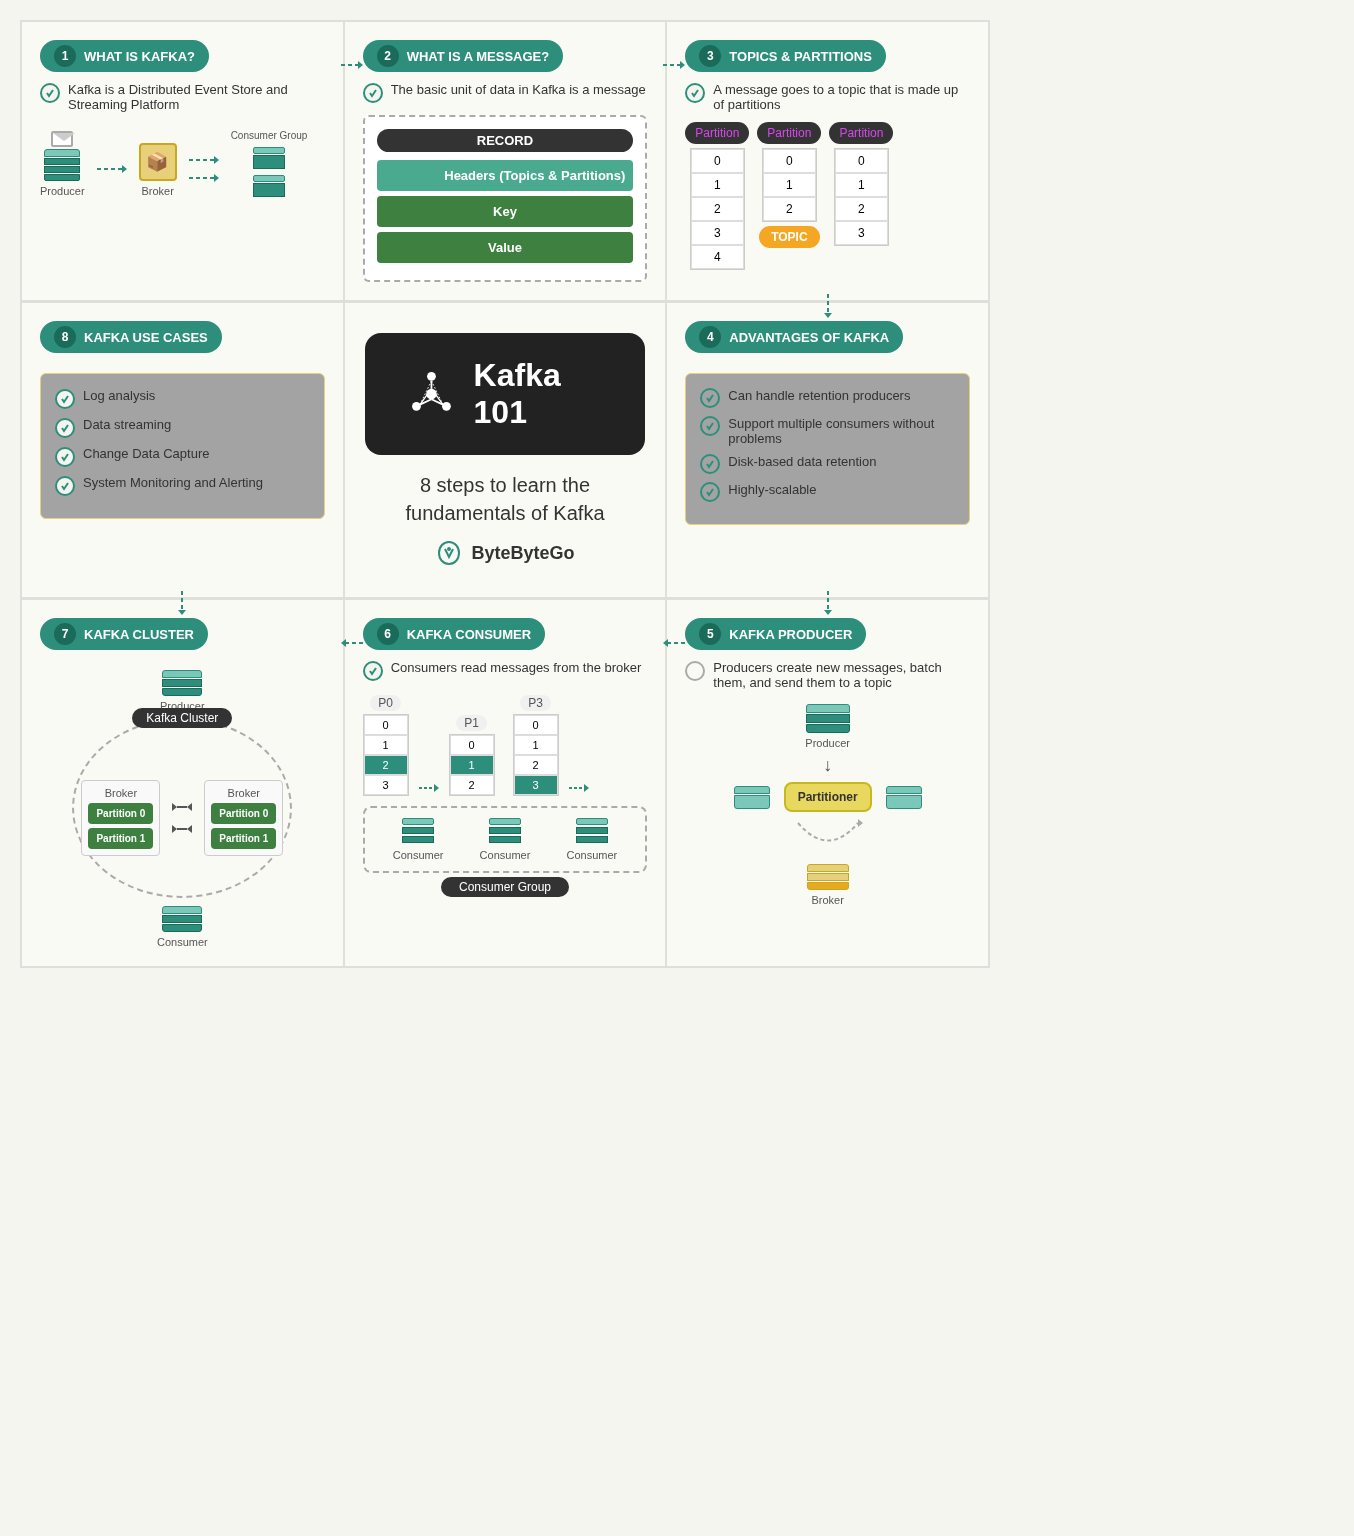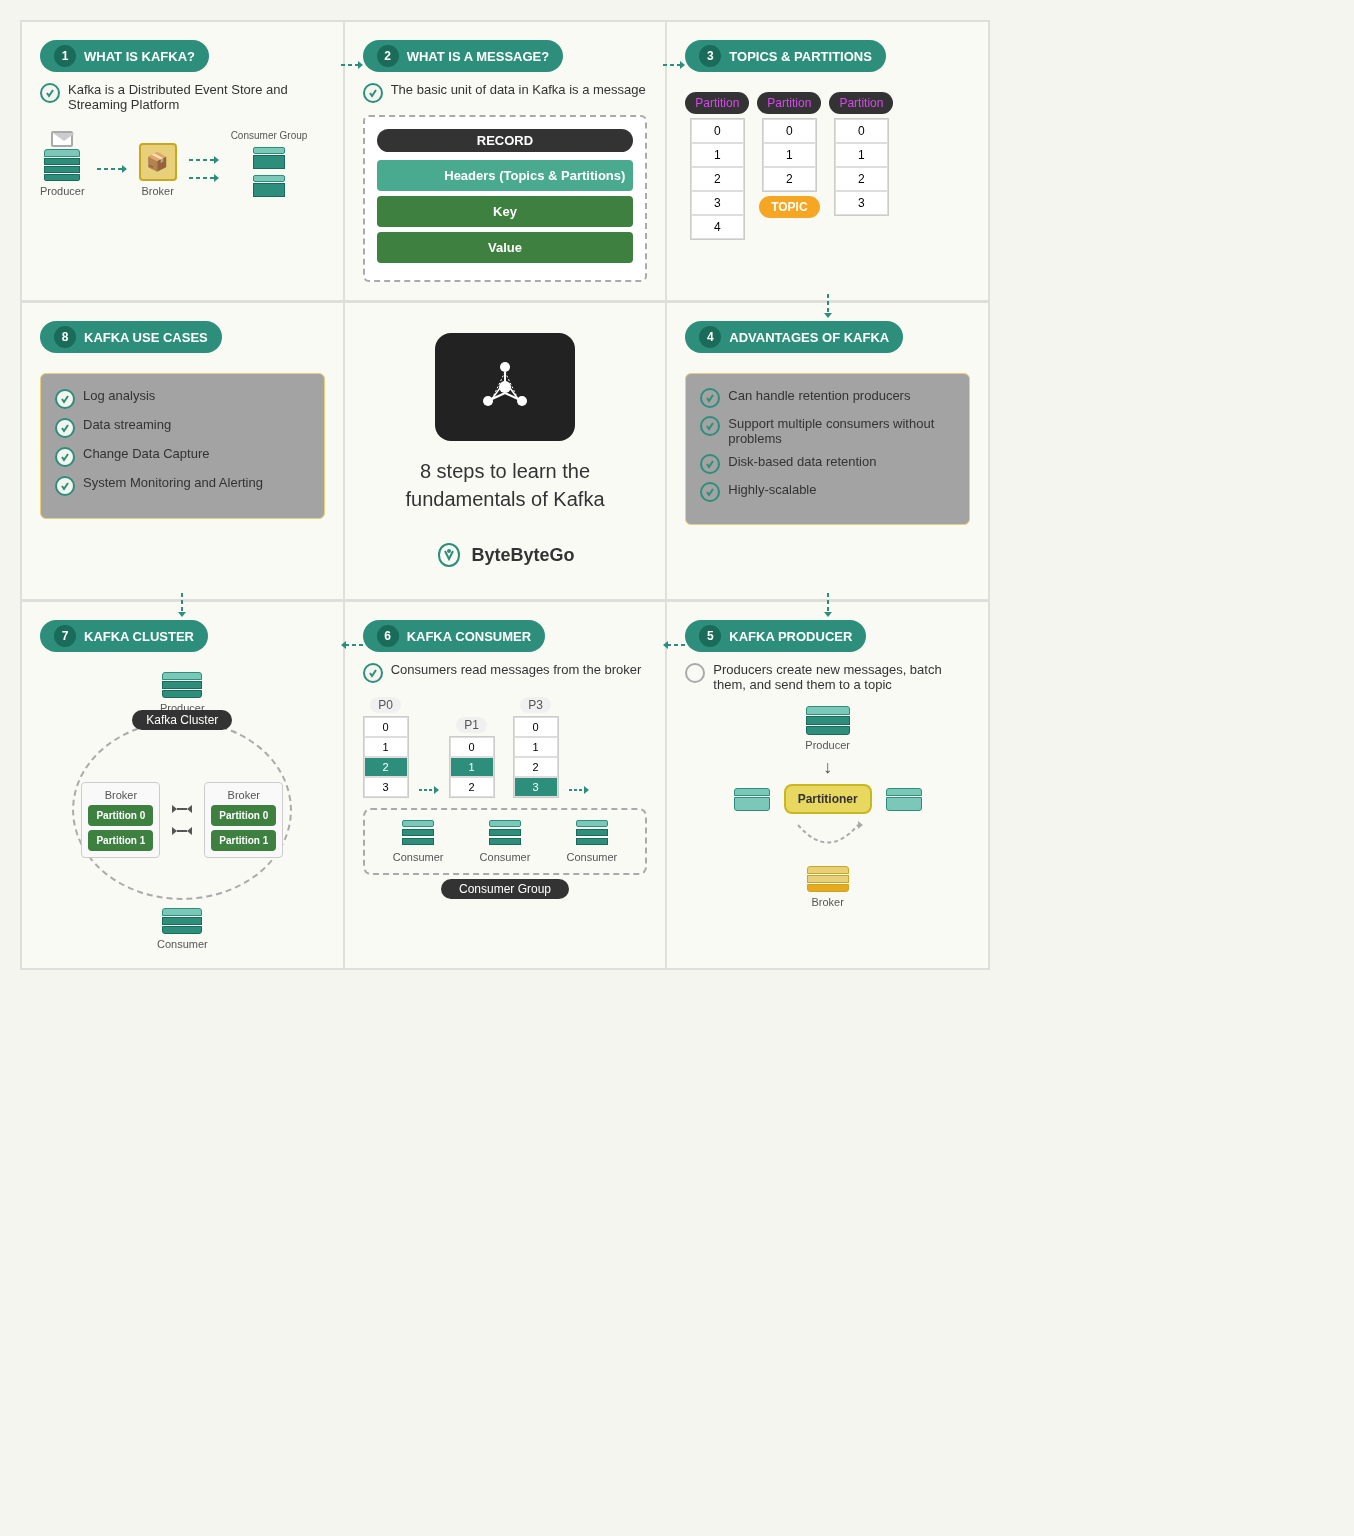--- a/index.html
+++ b/index.html
@@ -163,21 +163,21 @@
     }
     .kafka-title {
       color: white;
       font-size: 32px;
       font-weight: bold;
     }
     .kafka-subtitle {
       font-size: 20px;
       color: #333;
       text-align: center;
-      margin-bottom: 28px;
+      margin-bottom: 12px;
       line-height: 1.4;
     }
     .bytebytemgo {
       display: flex;
       align-items: center;
       gap: 8px;
       font-size: 18px;
       color: #333;
       font-weight: bold;
     }
@@ -370,20 +370,28 @@
             <polygon points="17,4 22,8 17,12" fill="#2d8f7b"></polygon>
           </svg>
       </div>
     </div>
 
     <div class="cell" style="position:relative;">
       <div class="section-badge">
         <span class="section-num">3</span>
         <span>TOPICS &amp; PARTITIONS</span>
       </div>
+      <div class="check-item">
+        <div class="check-circle filled">
+          <svg viewBox="0 0 10 10" fill="none">
+              <polyline points="2,5 4,8 8,2" stroke="#2d8f7b" stroke-width="2" fill="none"></polyline>
+            </svg>
+        </div>
+        <span>A message goes to a topic that is made up of partitions</span>
+      </div>
       <div class="partitions-container">
 
         <div class="partition-col">
           <div class="partition-header">Partition</div>
           <div class="partition-table">
             <div class="partition-cell">0</div>
             <div class="partition-cell">1</div>
             <div class="partition-cell">2</div>
             <div class="partition-cell">3</div>
             <div class="partition-cell">4</div>
@@ -485,20 +493,21 @@
           <circle cx="47" cy="44" r="5" fill="white"></circle>
 
           <line x1="30" y1="15" x2="30" y2="24" stroke="white" stroke-width="2"></line>
           <line x1="30" y1="36" x2="17" y2="42" stroke="white" stroke-width="2"></line>
           <line x1="30" y1="36" x2="43" y2="42" stroke="white" stroke-width="2"></line>
           <line x1="30" y1="24" x2="17" y2="42" stroke="white" stroke-width="1.5"></line>
           <line x1="30" y1="24" x2="43" y2="42" stroke="white" stroke-width="1.5"></line>
           <line x1="30" y1="15" x2="17" y2="42" stroke="white" stroke-width="1" stroke-dasharray="2,2"></line>
           <line x1="30" y1="15" x2="43" y2="42" stroke="white" stroke-width="1" stroke-dasharray="2,2"></line>
         </svg>
+        <span class="kafka-title">Kafka 101</span>
       </div>
       <div class="kafka-subtitle">8 steps to learn the<br>fundamentals of Kafka</div>
       <div class="bytebytemgo">
         <svg width="28" height="28" viewBox="0 0 28 28">
           <path d="M14 3 C8 3 4 8 4 14 C4 20 8 25 14 25 C20 25 24 20 24 14 C24 8 20 3 14 3 Z" fill="none" stroke="#2d8f7b" stroke-width="2"></path>
           <path d="M10 10 L14 18 L18 10" fill="none" stroke="#2d8f7b" stroke-width="2"></path>
           <circle cx="14" cy="10" r="2" fill="#2d8f7b"></circle>
         </svg>
         <span>ByteByteGo</span>
       </div>

